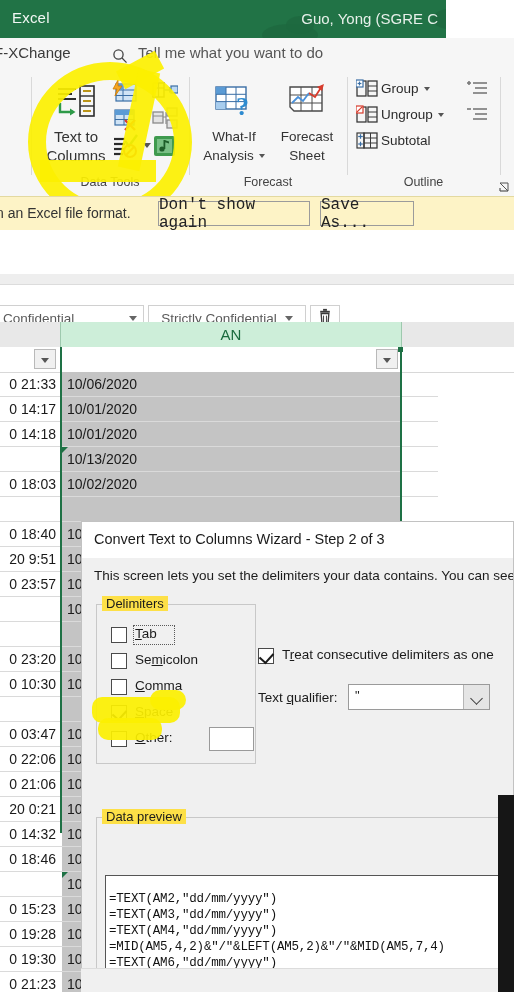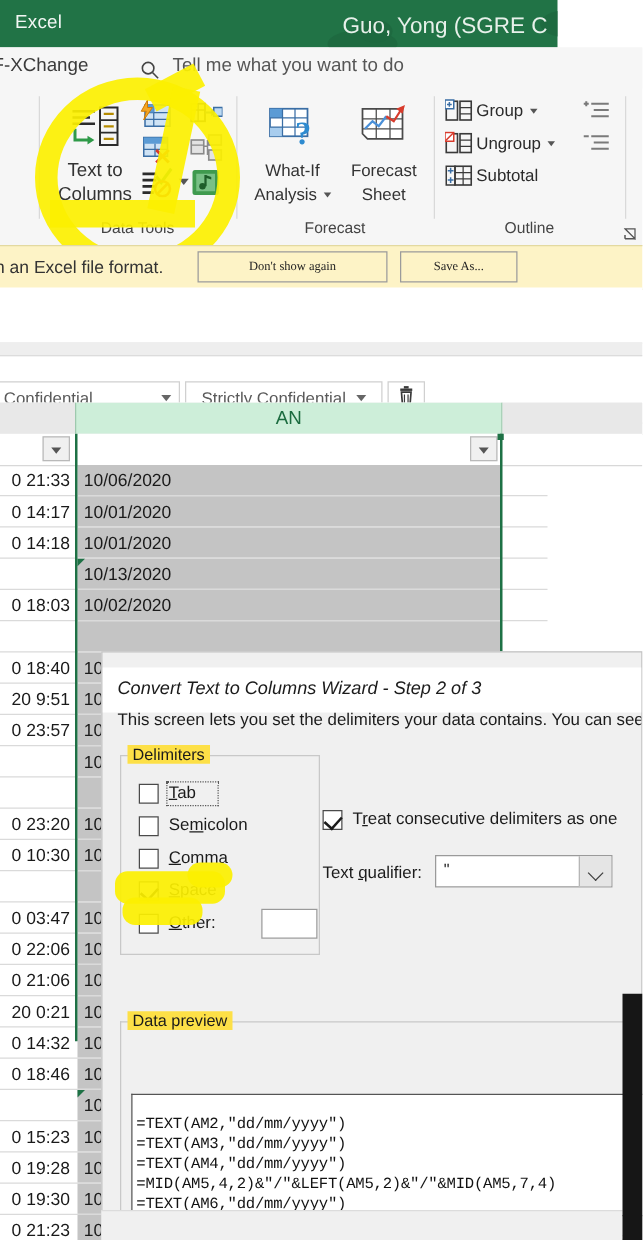--- a/index.html
+++ b/index.html
@@ -8,21 +8,21 @@
     background:#ffffff;
     font-family:"Liberation Sans", sans-serif;
     -webkit-font-smoothing:antialiased;
   }
   .root{position:absolute;inset:0;width:514px;height:992px;overflow:hidden;}
 
   
   .titlebar{position:absolute;left:0;top:0;width:446px;height:38px;background:#217346;overflow:hidden;}
   .titlebar .cloud{position:absolute;border-radius:50%;background:#1d6840;opacity:.85;}
   .tb-app{position:absolute;left:12px;top:9px;color:#f2f7f4;font-size:15px;letter-spacing:.2px;}
-  .tb-user{position:absolute;right:0px;top:10px;color:#e7f0ea;font-size:18px;white-space:nowrap;}
+  .tb-user{position:absolute;right:0px;top:10px;color:#e7f0ea;font-size:15px;white-space:nowrap;}
 
   
   .ribbon{position:absolute;left:0;top:38px;width:514px;height:158px;background:#f6f6f6;border-bottom:1px solid #d4d4d4;}
   .tabrow{position:absolute;left:0;top:0;width:514px;height:33px;background:#f6f6f6;}
   .tab-xchange{position:absolute;left:-6px;top:6px;font-size:15px;color:#3b3b3b;white-space:nowrap;}
   .tellme-ico{position:absolute;left:112px;top:10px;width:16px;height:16px;}
   .tellme-txt{position:absolute;left:138px;top:6px;font-size:15px;color:#565656;white-space:nowrap;}
 
   .rb-body{position:absolute;left:0;top:33px;width:514px;height:125px;}
   .grp-sep{position:absolute;top:6px;width:1px;height:98px;background:#d9d9d9;}
@@ -41,22 +41,22 @@
   .caret{display:inline-block;width:0;height:0;border-left:3.5px solid transparent;border-right:3.5px solid transparent;border-top:4px solid #555;vertical-align:middle;margin-left:5px;}
   .dlg-launch{position:absolute;right:6px;bottom:3px;width:10px;height:10px;}
 
   
   .hl{position:absolute;background:#fcf000;opacity:.92;pointer-events:none;}
   .hl-r{border-radius:50%;}
 
   
   .infobar{position:absolute;left:0;top:196px;width:514px;height:34px;background:#fdf3c6;border-top:1px solid #e3d9a0;border-bottom:1px solid #d9d9d9;}
   .infobar .msg{position:absolute;left:-4px;top:8px;font-size:14px;color:#333;white-space:nowrap;}
-  .ib-btn{position:absolute;top:4px;height:25px;background:#fdf3c6;border:1px solid #9b9b9b;font-size:10px;color:#222;
-          display:flex;align-items:center;justify-content:center;font-family:Liberation Serif, serif;box-sizing:border-box;}
+  .ib-btn{position:absolute;top:4px;height:25px;background:#fdf3c6;border:1px solid #9b9b9b;font-size:16px;color:#222;
+          display:flex;align-items:center;justify-content:center;font-family:Liberation Mono, monospace;box-sizing:border-box;}
 
   
   .strip{position:absolute;left:0;top:230px;width:514px;height:44px;background:#ffffff;border-bottom:1px solid #e2e2e2;}
   .strip2{position:absolute;left:0;top:274px;width:514px;height:10px;background:#eeeeee;border-bottom:1px solid #dcdcdc;}
 
   
   .sensbar{position:absolute;left:0;top:300px;width:514px;height:38px;background:#ffffff;border-bottom:1px solid #d7d7d7;}
   .sens-btn{position:absolute;top:5px;height:27px;background:#fff;border:1px solid #d0d0d0;font-size:13.5px;color:#5a5a5a;
             display:flex;align-items:center;box-sizing:border-box;padding:0 6px;white-space:nowrap;}
   .sens-caret{width:0;height:0;border-left:4px solid transparent;border-right:4px solid transparent;border-top:5px solid #666;margin-left:8px;}
@@ -75,21 +75,21 @@
   .gridrow{position:absolute;left:0;width:438px;height:25px;border-bottom:1px solid #dadada;box-sizing:border-box;}
   .cellA{position:absolute;left:0;top:0;width:59px;height:24px;display:flex;align-items:center;justify-content:flex-end;
          padding-right:3px;box-sizing:border-box;font-size:14px;color:#1a1a1a;white-space:nowrap;}
   .cellAN{position:absolute;left:62px;top:0;width:338px;height:24px;display:flex;align-items:center;
           padding-left:5px;box-sizing:border-box;font-size:14px;color:#1a1a1a;white-space:nowrap;background:#c4c4c4;}
   .errtri{position:absolute;width:0;height:0;border-left:6px solid #1e7145;border-bottom:6px solid transparent;}
   .selhandle{position:absolute;width:5px;height:5px;background:#1e7145;}
 
   
   .dialog{position:absolute;left:81px;top:521px;width:433px;height:471px;background:#f0f0f0;border:1px solid #c2c2c2;box-sizing:border-box;overflow:hidden;}
-  .dlg-title{position:absolute;left:0;top:12px;width:433px;height:36px;background:#ffffff;font-style:italic;}
+  .dlg-title{position:absolute;left:0;top:0;width:433px;height:36px;background:#ffffff;}
   .dlg-title span{position:absolute;left:12px;top:9px;font-size:14.5px;color:#1b1b1b;white-space:nowrap;}
   .dlg-desc{position:absolute;left:12px;top:46px;font-size:13.5px;color:#1b1b1b;white-space:nowrap;}
 
   .gbox{position:absolute;border:1px solid #c8c8c8;box-sizing:border-box;}
   .gbox-legend{position:absolute;background:#fde047;padding:0 4px;font-size:13px;color:#1b1b1b;white-space:nowrap;}
 
   .cbrow{position:absolute;height:20px;}
   .cbox{position:absolute;left:0;top:1px;width:16px;height:16px;background:#fff;border:1px solid #4a4a4a;box-sizing:border-box;}
   .cbox.on::after{content:"";position:absolute;left:3px;top:1px;width:7px;height:11px;border:solid #1b1b1b;border-width:0 2px 2px 0;transform:rotate(42deg);}
   .cbl{position:absolute;left:24px;top:0px;font-size:13.5px;color:#1b1b1b;white-space:nowrap;}

